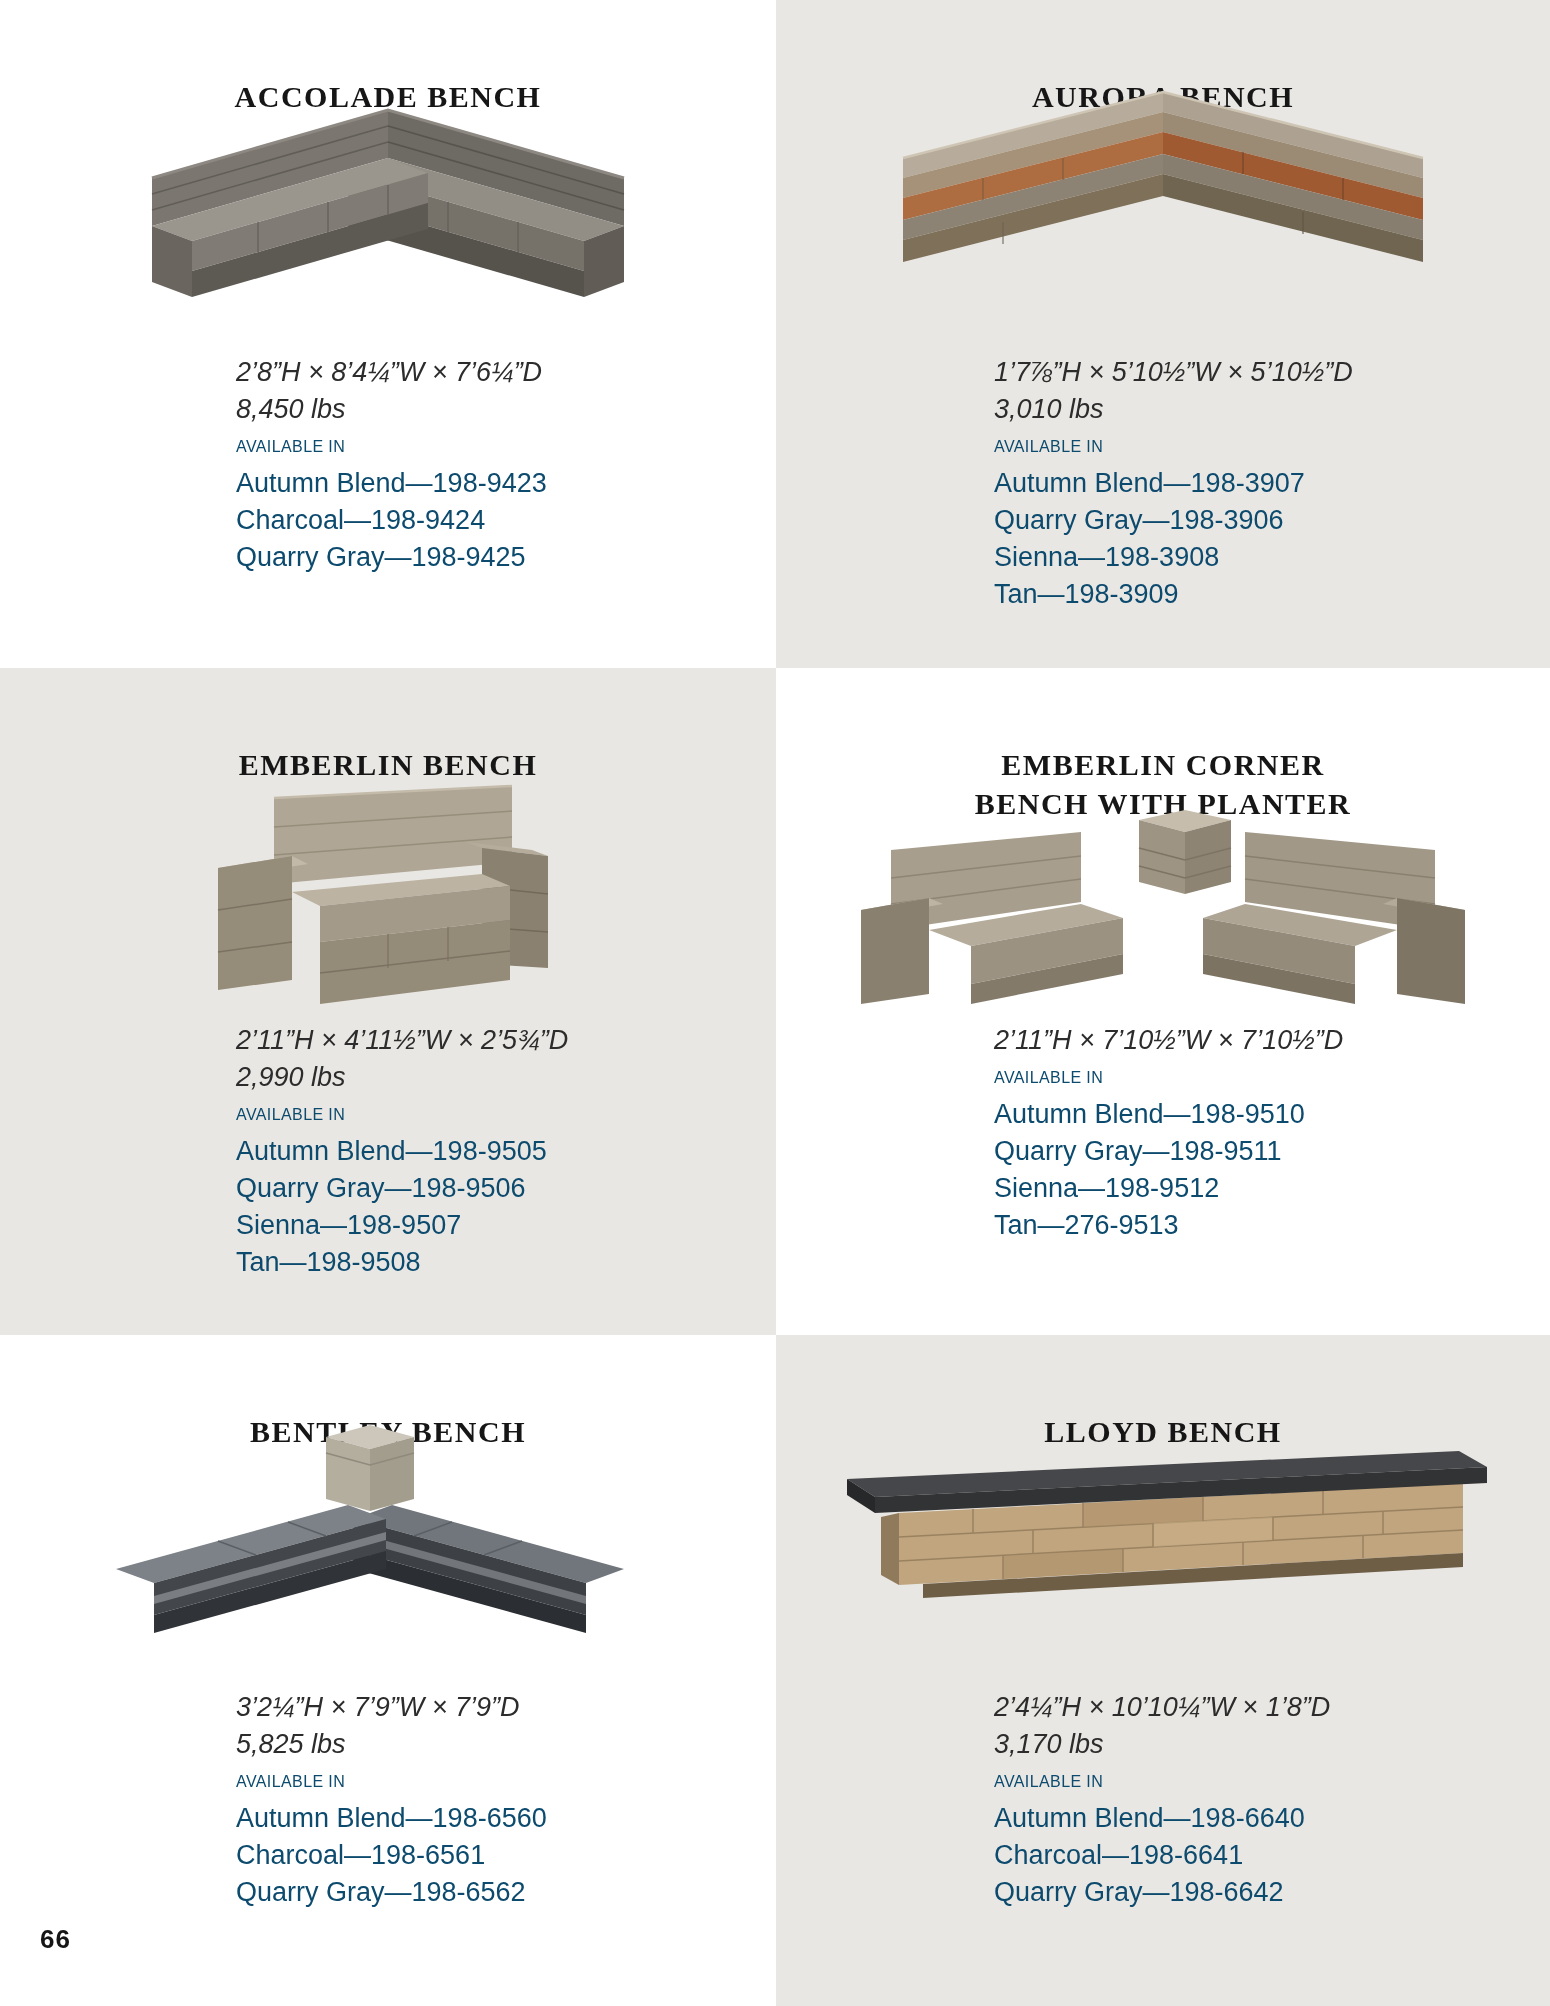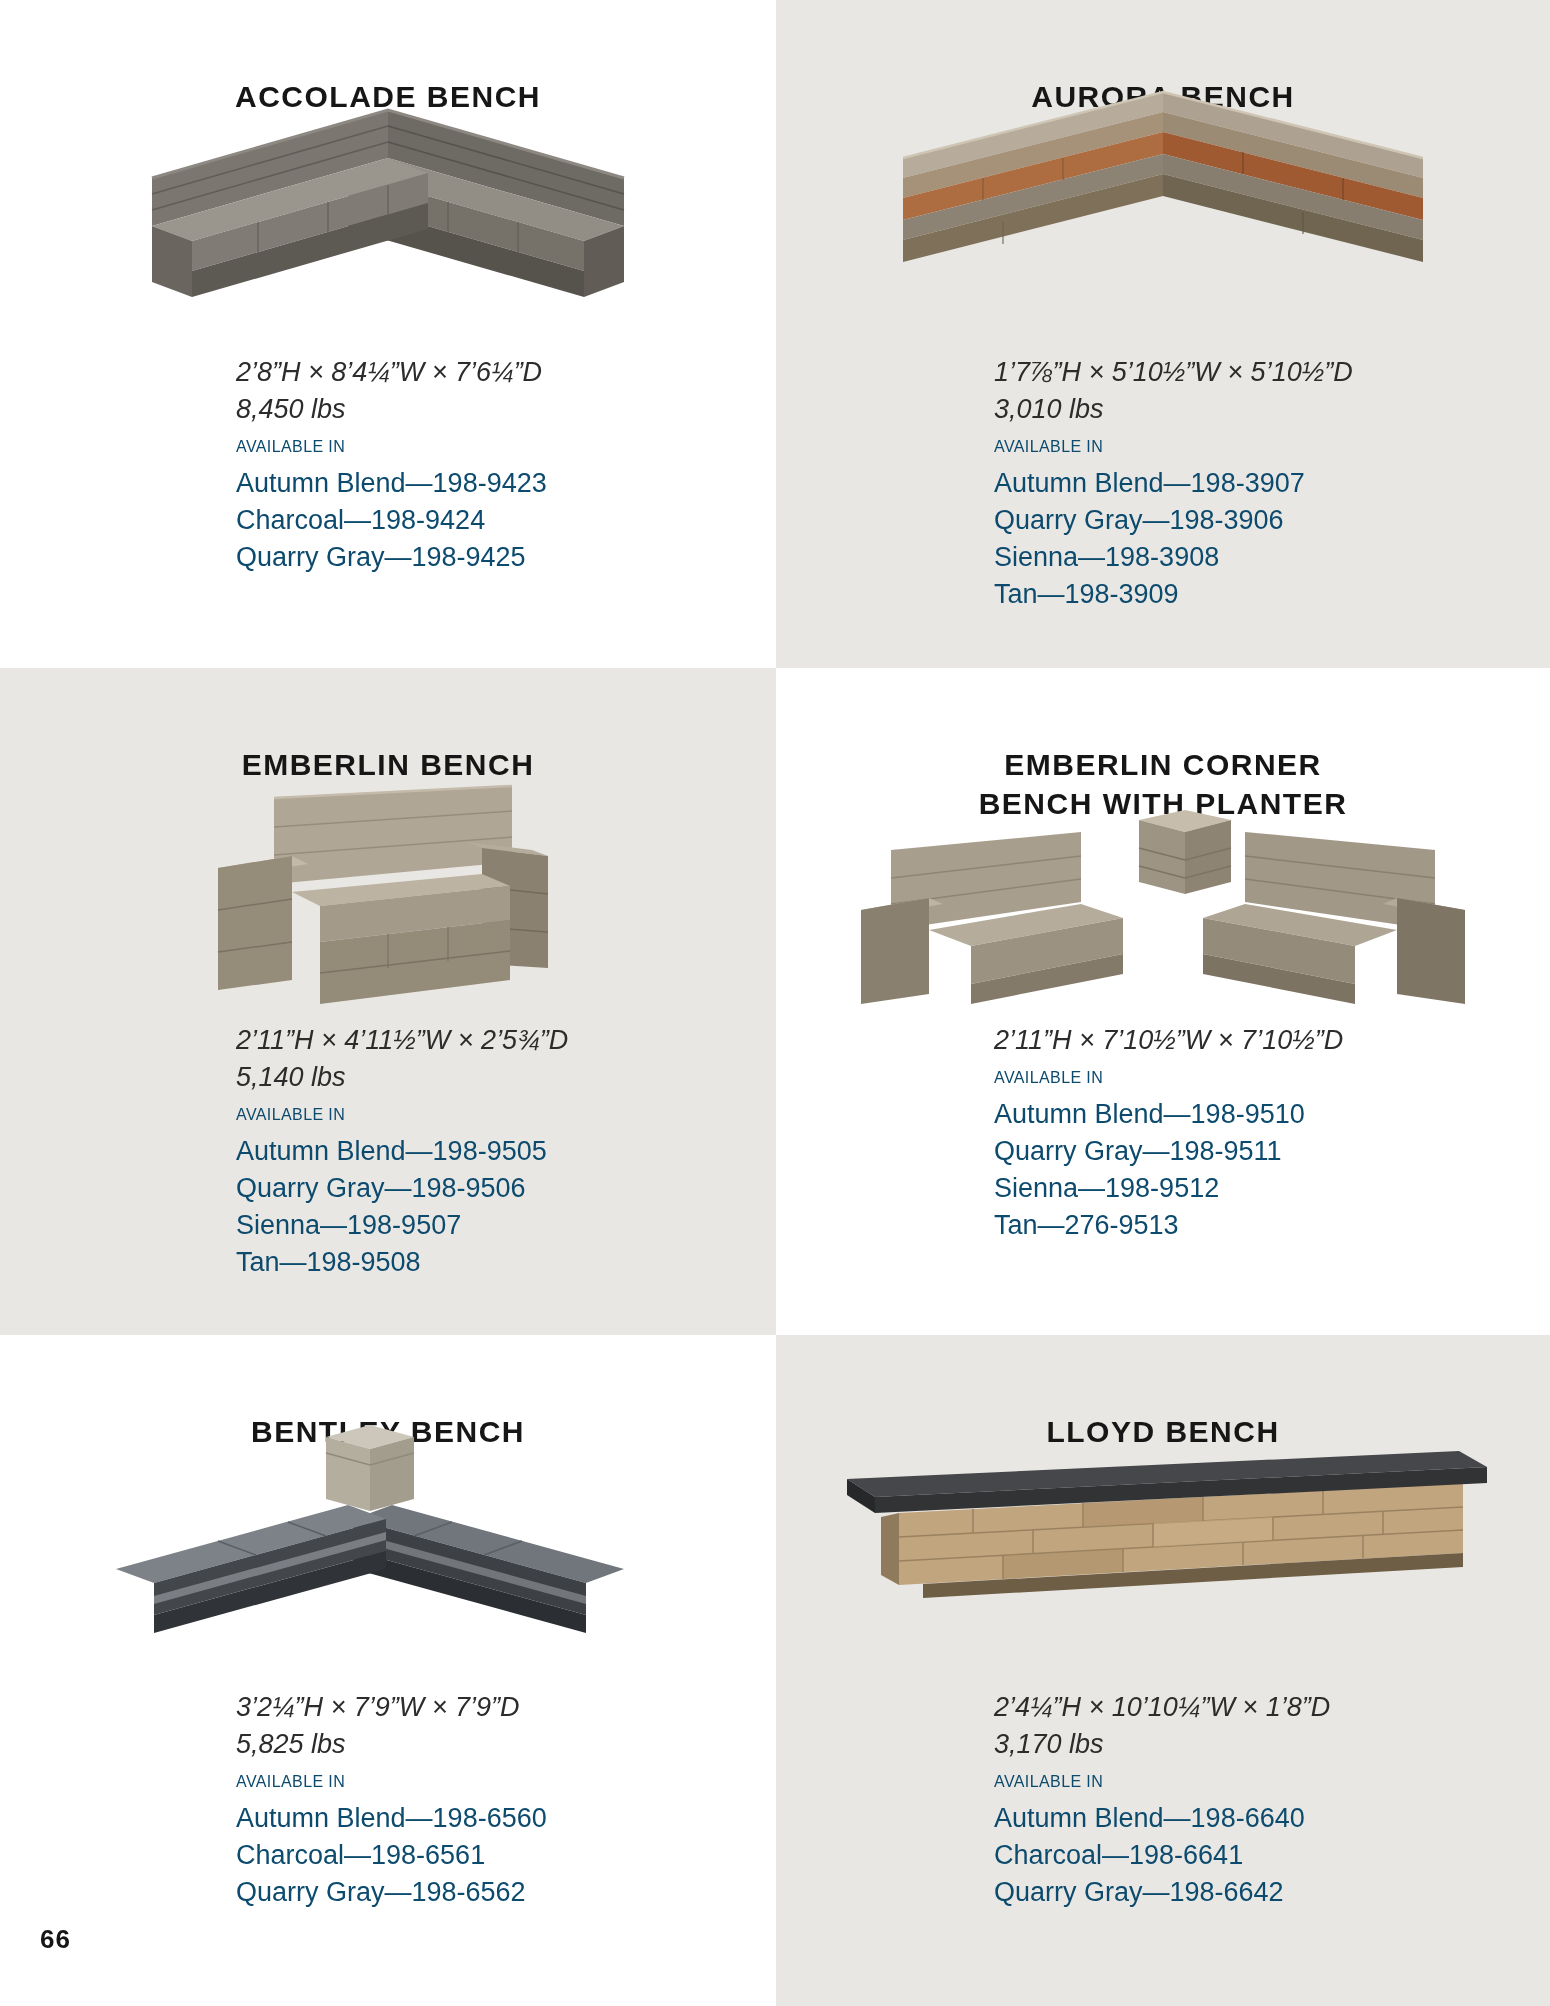--- a/index.html
+++ b/index.html
@@ -13,21 +13,21 @@
 
   .c0{left:0;top:0;width:776px;height:668px;}
   .c1{left:776px;top:0;width:774px;height:668px;}
   .c2{left:0;top:668px;width:776px;height:667px;}
   .c3{left:776px;top:668px;width:774px;height:667px;}
   .c4{left:0;top:1335px;width:776px;height:671px;}
   .c5{left:776px;top:1335px;width:774px;height:769px;}
 
   .title{
     position:absolute;top:52px;left:0;right:0;text-align:center;
-    font-weight:bold;font-size:30px;line-height:39px;letter-spacing:1.5px;color:#161616;
+    font-weight:bold;font-size:30px;line-height:39px;letter-spacing:1.5px;color:#161616;font-family:Liberation Serif, serif;
   }
   .title span{display:block;}
 
   .iw{position:absolute;left:0;right:0;display:flex;justify-content:center;align-items:flex-start;}
   .iw svg{display:block;}
 
   .specs{position:absolute;top:354px;font-size:27px;line-height:37px;color:#262626;}
   .cleft .specs{left:236px;}
   .cright .specs{left:218px;}
   .dims,.weight{font-style:italic;color:#2c2c2c;}
@@ -150,21 +150,21 @@
         <line x1="200" y1="162" x2="200" y2="196" stroke="#7c7261" stroke-width="1.5" opacity="0.8"></line>
         <line x1="260" y1="155" x2="260" y2="189" stroke="#7c7261" stroke-width="1.5" opacity="0.8"></line>
         <polygon points="30,96 104,84 120,92 46,104" fill="#c2b9a8"></polygon>
         <polygon points="30,96 104,84 104,208 30,218" fill="#968c7a"></polygon>
         <line x1="30" y1="138" x2="104" y2="127" stroke="#7c7261" stroke-width="1.5"></line>
         <line x1="30" y1="180" x2="104" y2="170" stroke="#7c7261" stroke-width="1.5"></line>
       </svg>
     </div>
     <div class="specs">
       <div class="dims">2’11”H × 4’11½”W × 2’5¾”D</div>
-      <div class="weight">5,140 lbs</div>
+      <div class="weight">2,990 lbs</div>
       <div class="avail">AVAILABLE IN</div>
       <div class="sku">Autumn Blend—198-9505</div>
       <div class="sku">Quarry Gray—198-9506</div>
       <div class="sku">Sienna—198-9507</div>
       <div class="sku">Tan—198-9508</div>
     </div>
   </section>
 
   <section class="cell white c3 cright">
     <h2 class="title">

